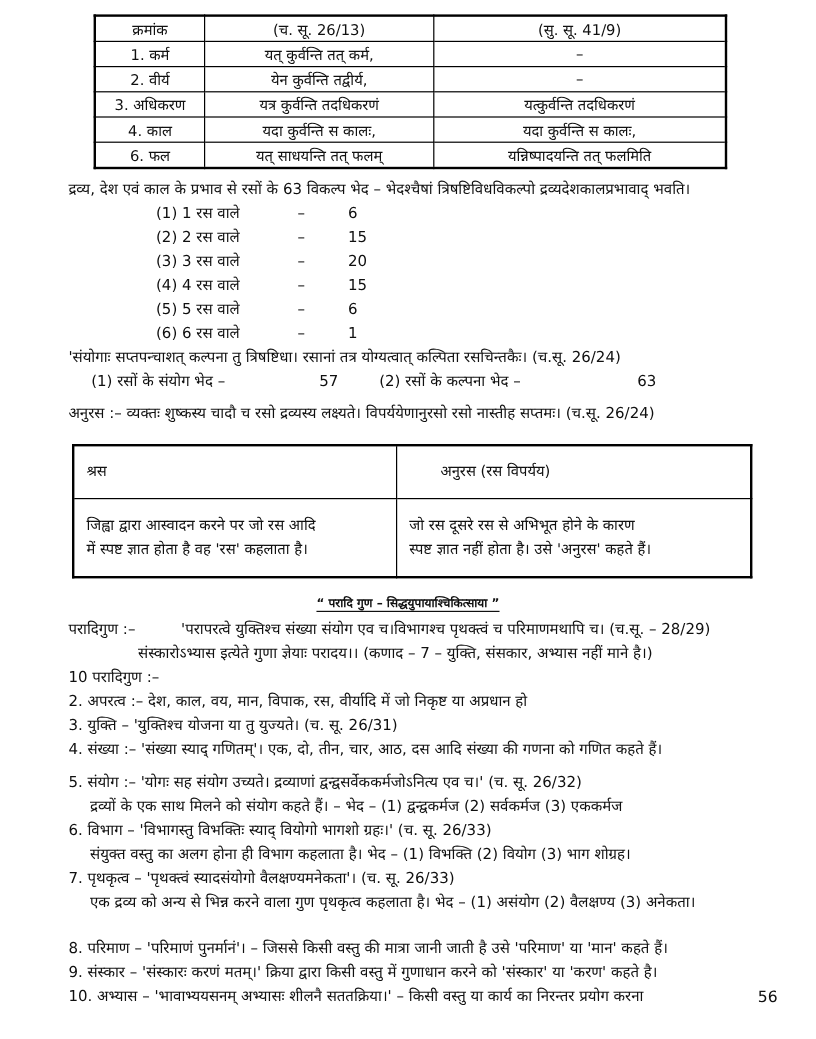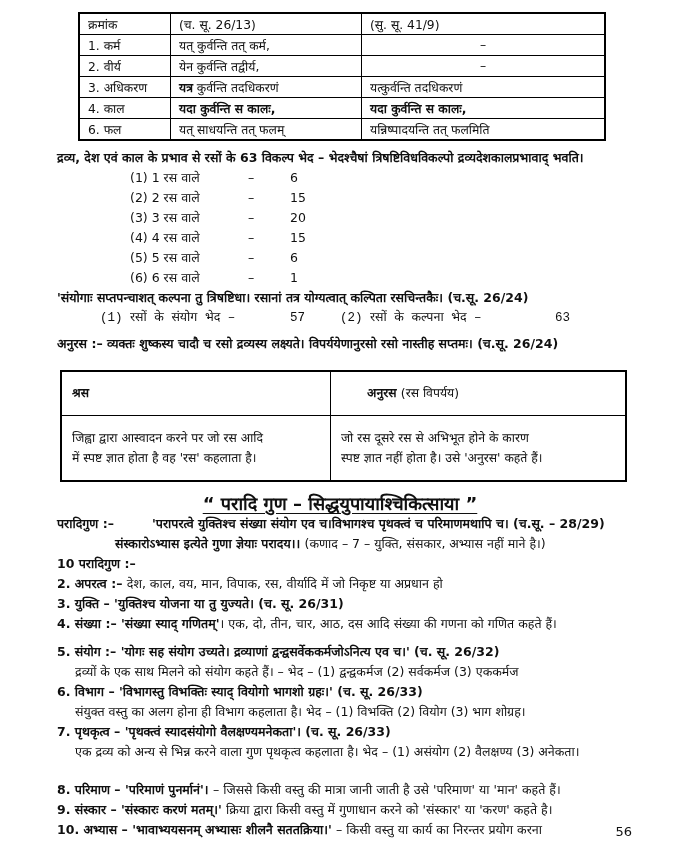--- a/index.html
+++ b/index.html
@@ -2,56 +2,56 @@
 <html><head>
 <meta charset="utf-8">
 <style>
   html,body{margin:0;padding:0;background:#e8e8e8;}
   #page{
     position:relative;width:680px;height:866px;background:#ffffff;
     font-family:"DejaVu Sans","Liberation Sans",sans-serif;
     color:#101010;font-size:12.5px;box-sizing:border-box;
     padding-top:12px;overflow:hidden;
   }
-  .b{font-weight:700;}
+  .b{font-weight:400;}
   .line{white-space:nowrap;line-height:20px;}
   .ml57{margin-left:57px;}
   .ml75{margin-left:75px;}
   .mt8{margin-top:7px;}
   
   table{border-collapse:collapse;}
   .t1{margin-left:78px;border:2px solid #000;}
-  .t1 td{border:1px solid #000;height:20px;padding:0 8px;font-size:12.3px;white-space:nowrap;}
+  .t1 td{border:1px solid #000;height:20px;padding:0 8px;font-size:12.3px;white-space:nowrap;text-align:center;}
   .t1 .c1{width:74px;}
   .t1 .c2{width:174px;}
   .t1 .c3{width:226px;}
   .t1 .ctr{text-align:center;}
   
   .rrow{margin-left:130px;line-height:20px;white-space:nowrap;}
   .rlabel{display:inline-block;width:118px;}
   .rdash{display:inline-block;width:42px;}
-  .combo{margin-left:100px;line-height:20px;white-space:nowrap;font-family:Liberation Mono, monospace;}
+  .combo{margin-left:76px;line-height:20px;white-space:nowrap;}
   .combo .l1{display:inline-block;width:190px;}
   .combo .v1{display:inline-block;width:50px;}
   .combo .l2{display:inline-block;width:215px;}
   
   .t2{margin-left:60px;margin-top:16px;border:2px solid #000;}
   .t2 td{border:1px solid #000;padding:12px 10px;font-size:12.3px;white-space:nowrap;vertical-align:top;}
   .t2 .half{width:248px;}
   .t2 .hdr{height:19px;}
   .t2 .hdr-right{padding-left:36px;}
   .t2 .cellline{line-height:20px;}
   
-  .title{ text-align:center;font-weight:700;font-size:18px;margin-top:12px;line-height:20px;}
+  .title{ text-align:center;font-weight:700;font-size:10px;margin-top:12px;line-height:20px;}
   .title span{text-decoration:underline;text-underline-offset:3px;}
   .introrow{display:flex;margin-left:57px;line-height:20px;white-space:nowrap;gap:28px;}
   .introrow .lab{flex:0 0 48px;margin-right:10px;}
   .gap8{margin-top:8px;}
   .gap18{margin-top:18px;}
-  .pageno{position:absolute;top:824px;right:48px;font-size:13px;}
+  .pageno{position:absolute;top:824px;right:32px;font-size:13px;}
 </style>
 </head>
 <body>
 
 <div id="page">
 
   <table class="t1">
     <tbody>
       <tr>
         <td class="c1"><span>क्रमांक</span></td>

